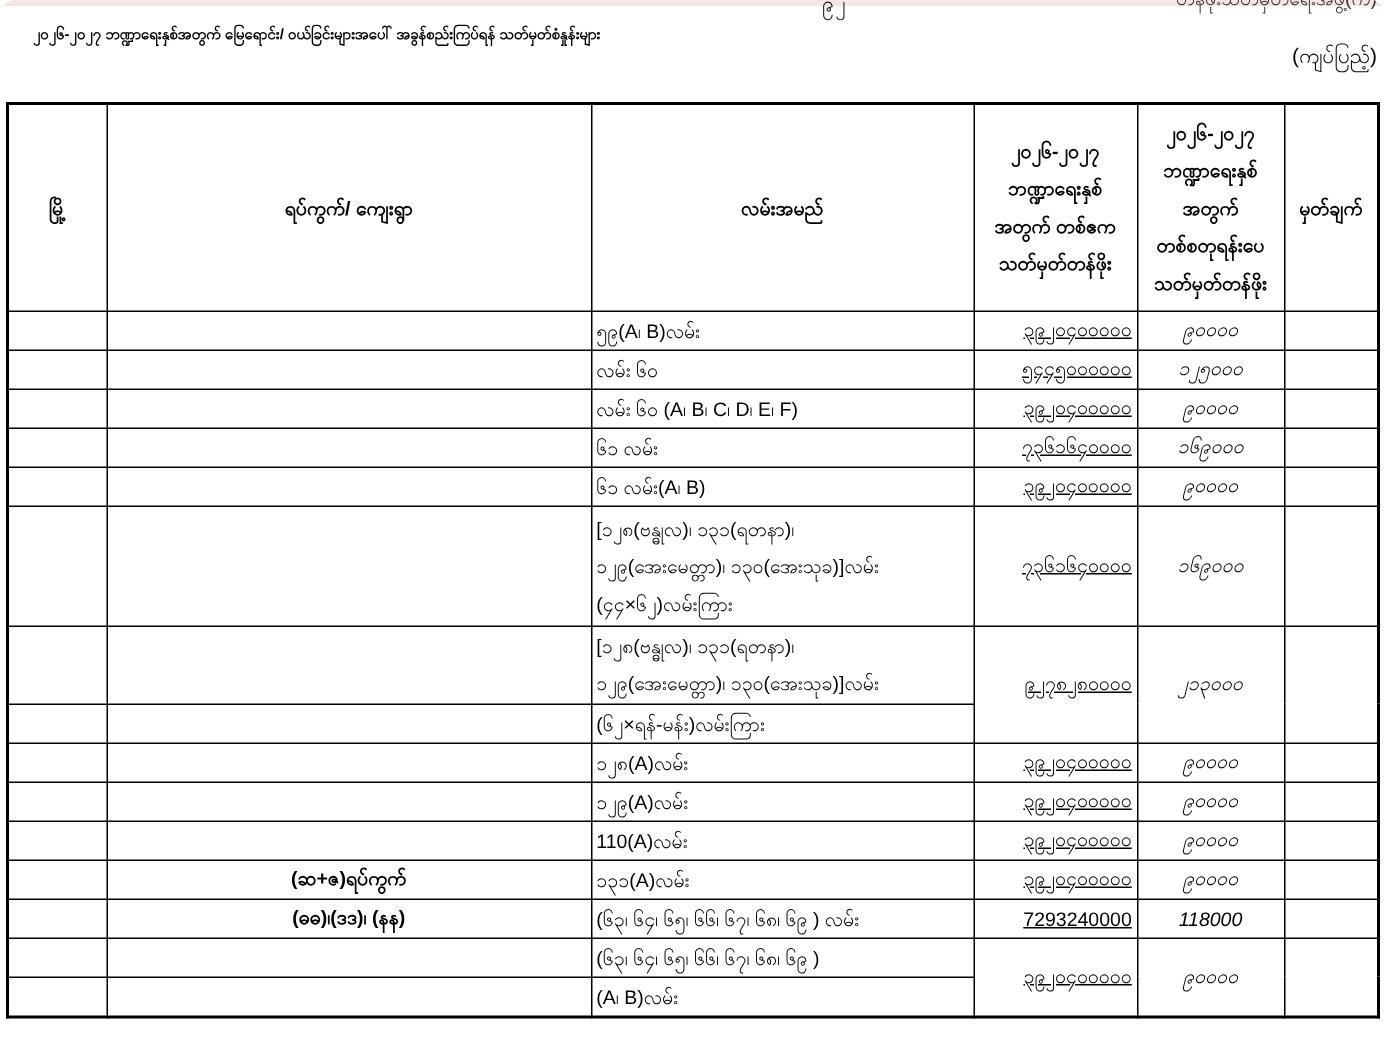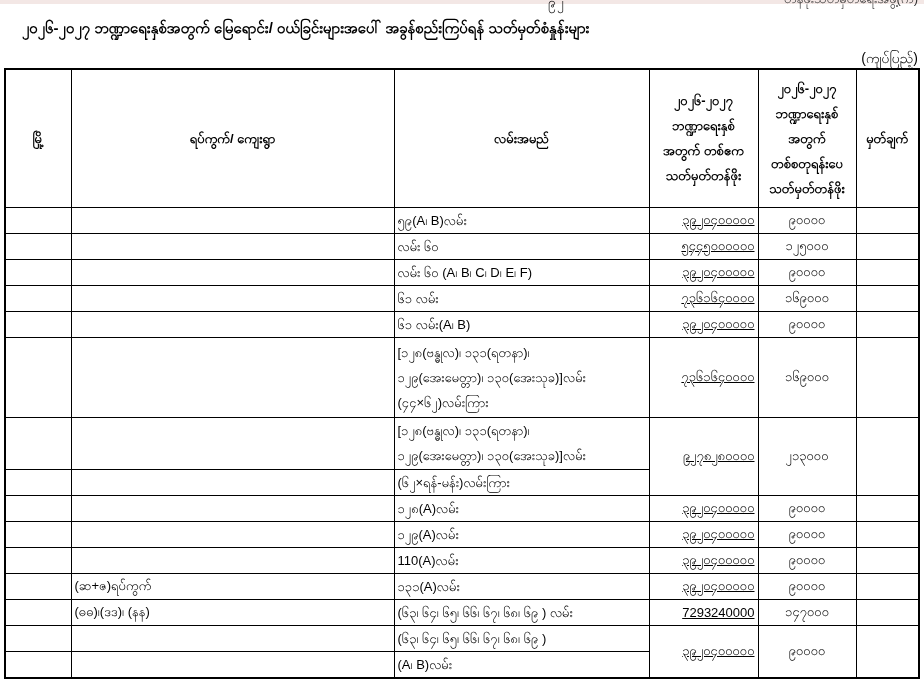--- a/index.html
+++ b/index.html
@@ -1,58 +1,58 @@
 <!DOCTYPE html>
 <html><head>
 <meta charset="utf-8">
 <style>
   html,body{margin:0;padding:0;background:#fff;}
   #page{
     position:relative;width:924px;height:696px;background:#ffffff;
-    overflow:hidden;font-family:"Liberation Sans",sans-serif;color:#000;
+    overflow:hidden;font-family:"Liberation Sans",sans-serif;color:#000;border-radius:10px;
   }
   #top-strip{position:absolute;left:0;top:0;width:924px;height:4px;background:#f3e7e5;}
   #page-number{
     position:absolute;left:548px;top:-7px;font-size:14px;color:#111;
     letter-spacing:1px;
   }
   #form-ref{
     position:absolute;right:6px;top:-10px;font-size:13px;color:#333;
     white-space:nowrap;
   }
   #doc-title{
     position:absolute;left:22px;top:16px;width:860px;
-    font-size:15px;font-weight:bold;line-height:1.6;white-space:nowrap;
+    font-size:10px;font-weight:bold;line-height:1.6;white-space:nowrap;
   }
   #unit-note{
-    position:absolute;right:6px;top:49px;font-size:14px;
+    position:absolute;right:6px;top:28px;font-size:14px;
   }
   table#assessment{
     position:absolute;left:4px;top:68px;width:914px;
     border-collapse:collapse;table-layout:fixed;
     border:2px solid #000;
   }
   #assessment th,#assessment td{
     border:1px solid #000;font-size:13px;vertical-align:middle;
     padding:0 3px;overflow:hidden;
   }
   #assessment th{
     font-weight:bold;text-align:center;line-height:25px;
     white-space:pre-line;padding:0 2px;
   }
   #assessment thead tr{height:138px;}
   #assessment tbody tr{height:26px;}
   #assessment tbody tr.h3{height:80px;}
   #assessment tbody tr.h2{height:52px;}
   th.left, td.street, td.ward{text-align:left;}
   td.street{white-space:pre-line;line-height:25px;}
-  td.ward{font-weight:normal;}
+  td.ward{font-weight:bold;text-align:center;}
   td.town{text-align:center;}
   td.acre{text-align:right;padding-right:5px;text-decoration:underline;}
-  td.sqft{text-align:center;}
+  td.sqft{text-align:center;font-style:italic;}
   td.remark{text-align:center;}
 </style>
 </head>
 <body>
 
 <div id="page">
   <div id="top-strip"></div>
   <div id="page-number">၉၂</div>
   <div id="form-ref">တန်ဖိုးသတ်မှတ်ရေးအဖွဲ့(က)</div>
   <div id="doc-title">၂၀၂၆-၂၀၂၇ ဘဏ္ဍာရေးနှစ်အတွက် မြေရောင်း/ ဝယ်ခြင်းများအပေါ် အခွန်စည်းကြပ်ရန် သတ်မှတ်စံနှုန်းများ</div>
@@ -179,21 +179,21 @@
         <td class="street">၁၃၁(A)လမ်း</td>
         <td class="acre">၃၉၂၀၄၀၀၀၀၀</td>
         <td class="sqft">၉၀၀၀၀</td>
         <td class="remark"></td>
       </tr>
       <tr>
         <td class="town"></td>
         <td class="ward">(ဓဓ)၊(ဒဒ)၊ (နန)</td>
         <td class="street">(၆၃၊ ၆၄၊ ၆၅၊ ၆၆၊ ၆၇၊ ၆၈၊ ၆၉ ) လမ်း</td>
         <td class="acre">7293240000</td>
-        <td class="sqft">၁၄၇၀၀၀</td>
+        <td class="sqft">118000</td>
         <td class="remark"></td>
       </tr>
       <tr>
         <td class="town"></td>
         <td class="ward"></td>
         <td class="street">(၆၃၊ ၆၄၊ ၆၅၊ ၆၆၊ ၆၇၊ ၆၈၊ ၆၉ )</td>
         <td class="acre" rowspan="2">၃၉၂၀၄၀၀၀၀၀</td>
         <td class="sqft" rowspan="2">၉၀၀၀၀</td>
         <td class="remark" rowspan="2"></td>
       </tr>

